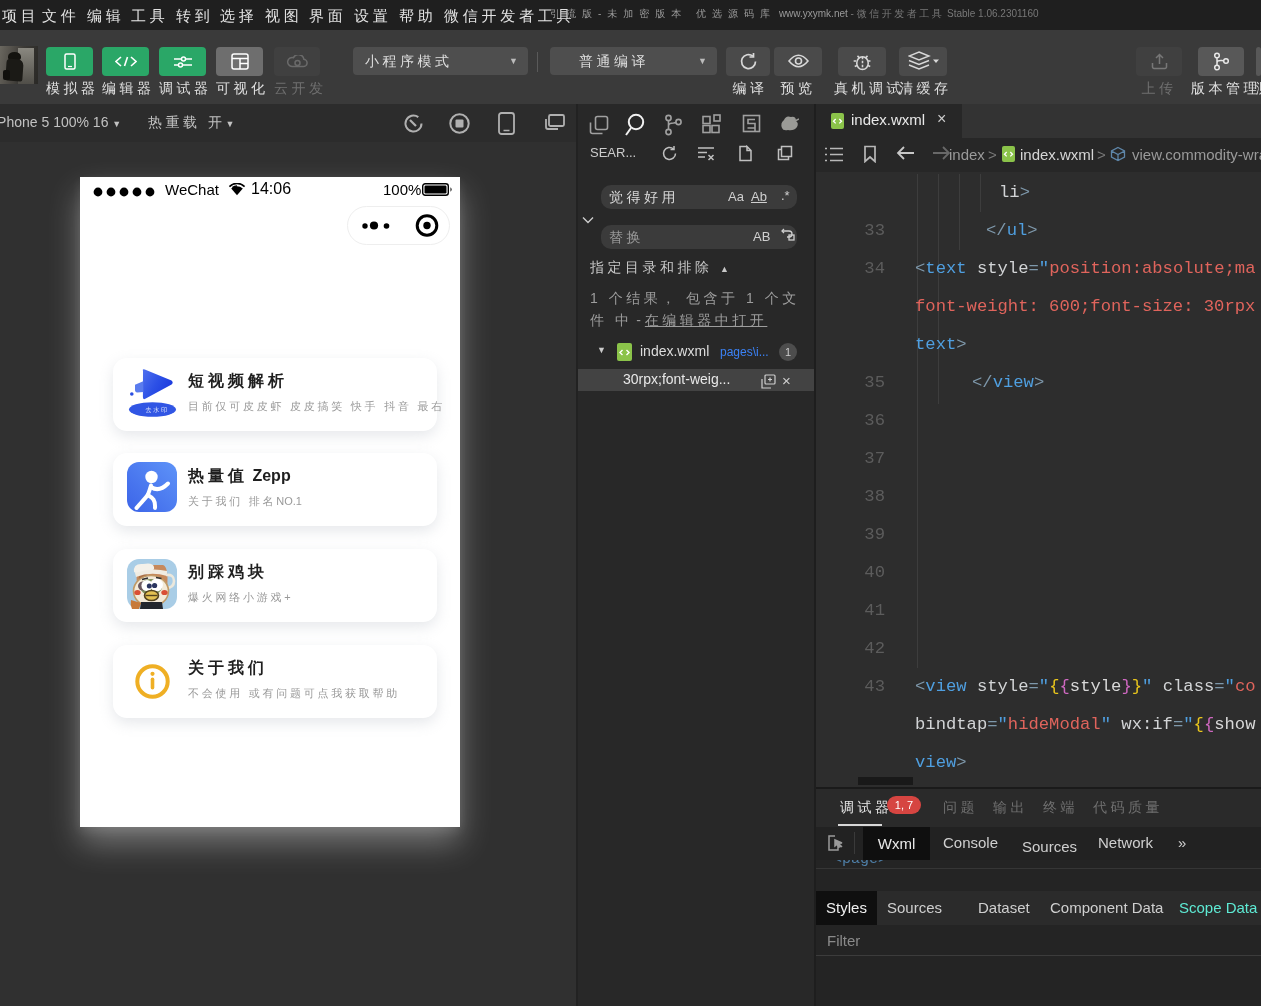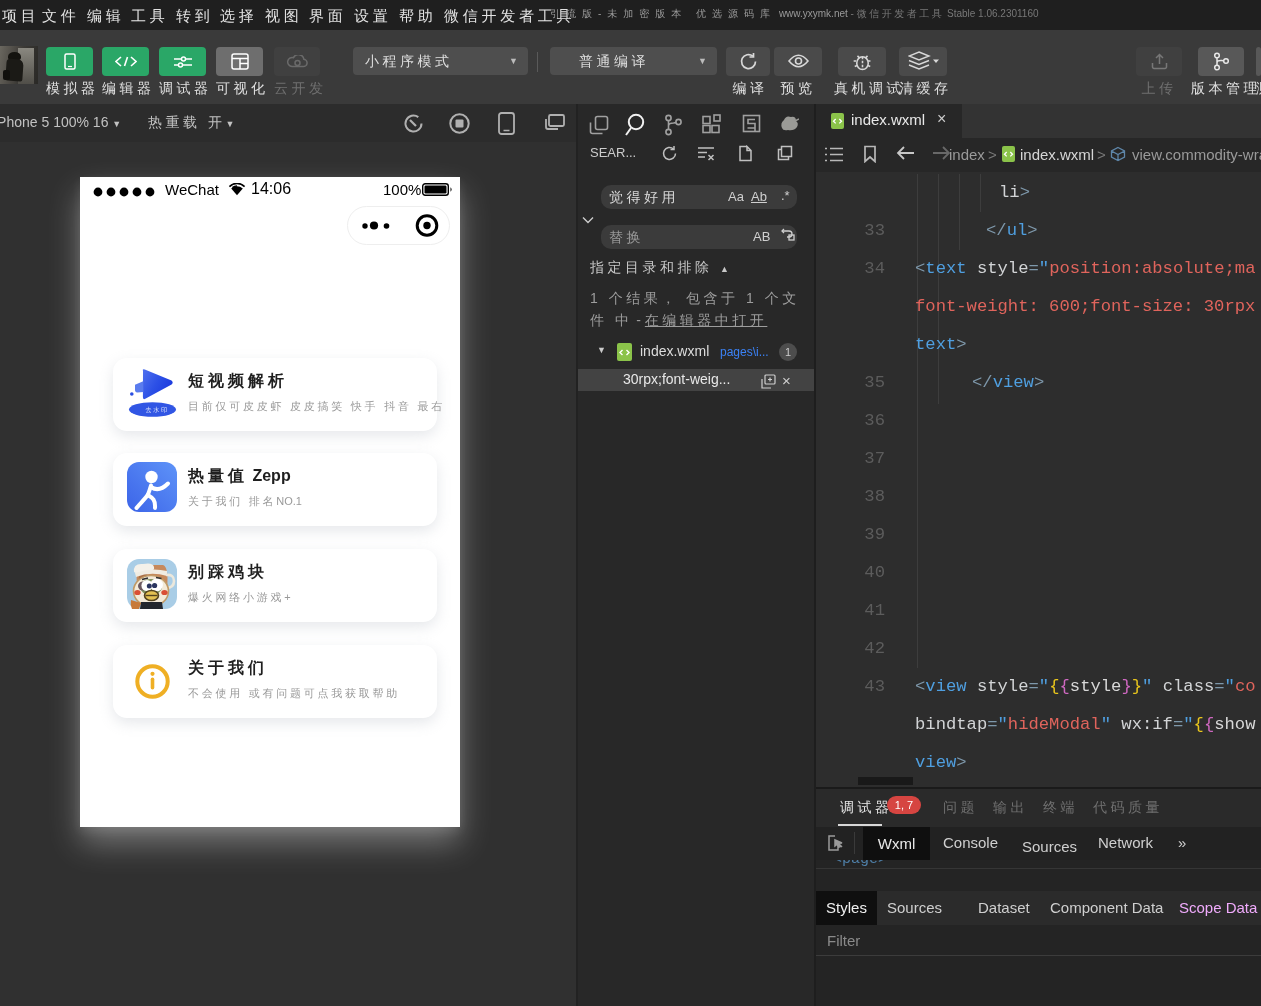--- a/index.html
+++ b/index.html
@@ -556,19 +556,19 @@
   <div class="abs" style="left:0;top:71px;width:445px;height:8px;overflow:hidden;background:#242424">
     <span class="abs" style="left:17px;top:-9px;color:#4e7ea6;font-family:'Liberation Mono',monospace;font-size:15px">&lt;page&gt;</span>
   </div>
   <div class="abs" style="left:0;top:79px;width:445px;height:1px;background:#363636"></div>
 
   <div class="abs" style="left:0;top:102px;width:445px;height:34px;background:#2b2b2b">
     <span class="abs" style="left:0;top:0;width:61px;height:34px;background:#0f0f0f;color:#f0f0f0;font-size:15px;text-align:center;line-height:34px">Styles</span>
     <span class="abs" style="left:71px;top:8px;color:#cfcfcf;font-size:15px">Sources</span>
     <span class="abs" style="left:162px;top:8px;color:#cfcfcf;font-size:15px">Dataset</span>
     <span class="abs" style="left:234px;top:8px;color:#cfcfcf;font-size:15px">Component Data</span>
-    <span class="abs" style="left:363px;top:8px;color:#f0abfc;font-size:15px">Scope Data</span>
+    <span class="abs" style="left:363px;top:8px;color:#5eead4;font-size:15px">Scope Data</span>
   </div>
 
   <div class="abs" style="left:0;top:136px;width:445px;height:31px;background:#242424;border-bottom:1px solid #3c3c3c">
     <span class="abs" style="left:11px;top:7px;color:#8a8a8a;font-size:15px">Filter</span>
   </div>
 </div>
 
 </body></html>

